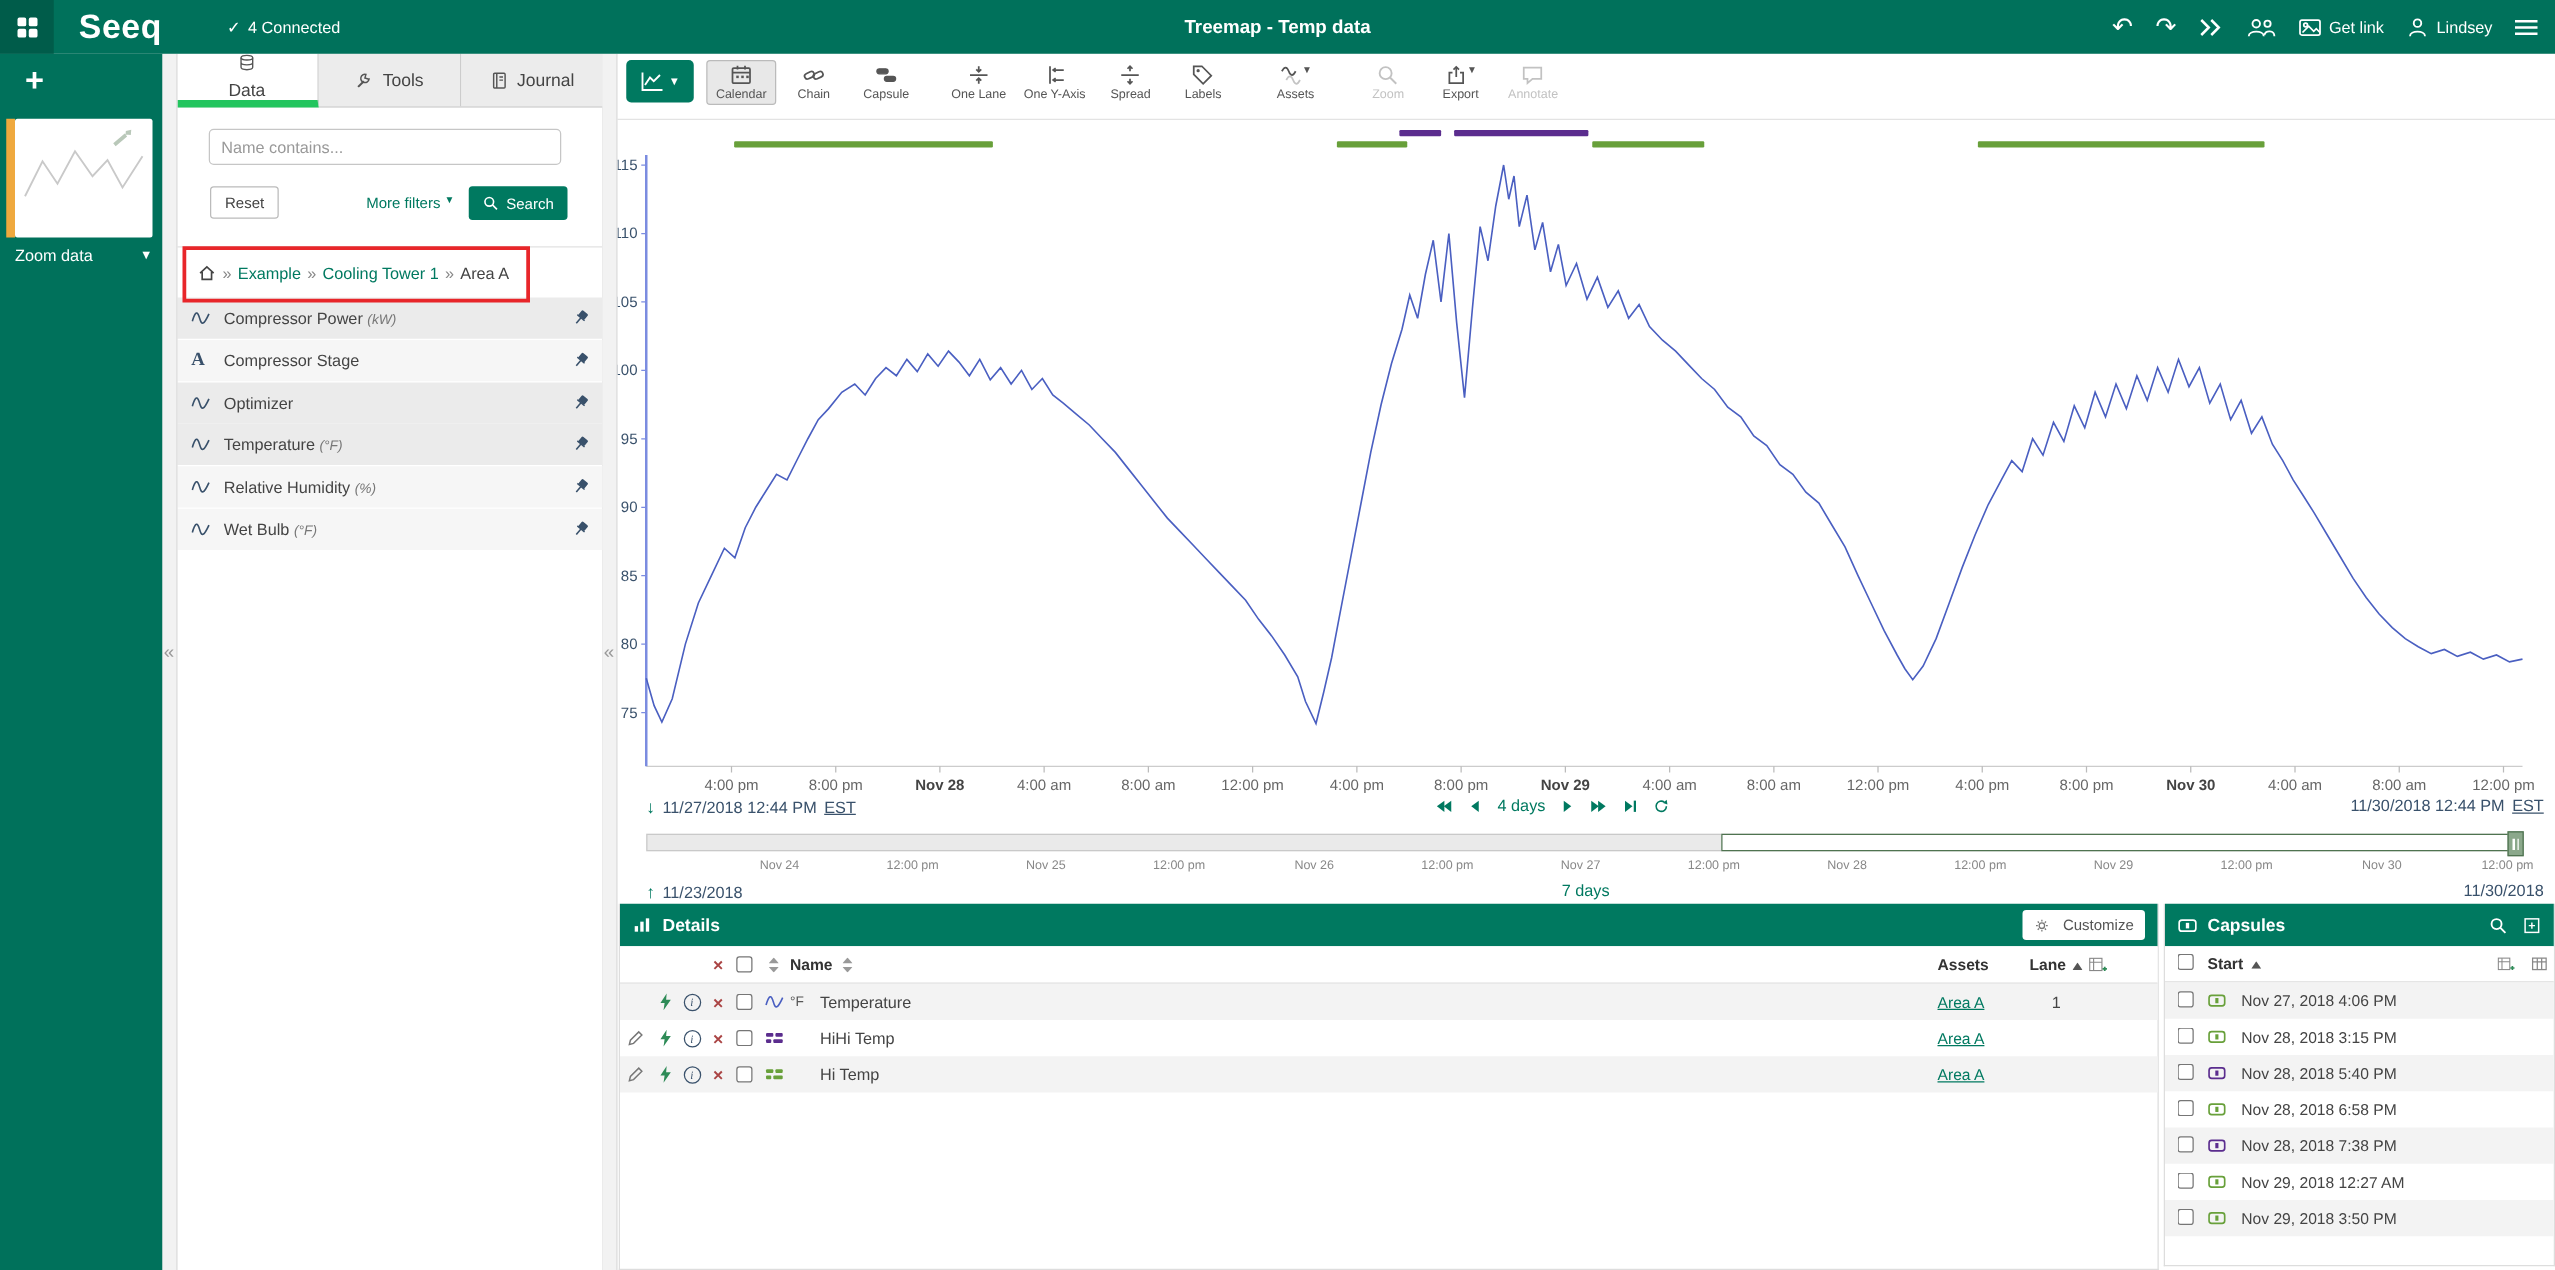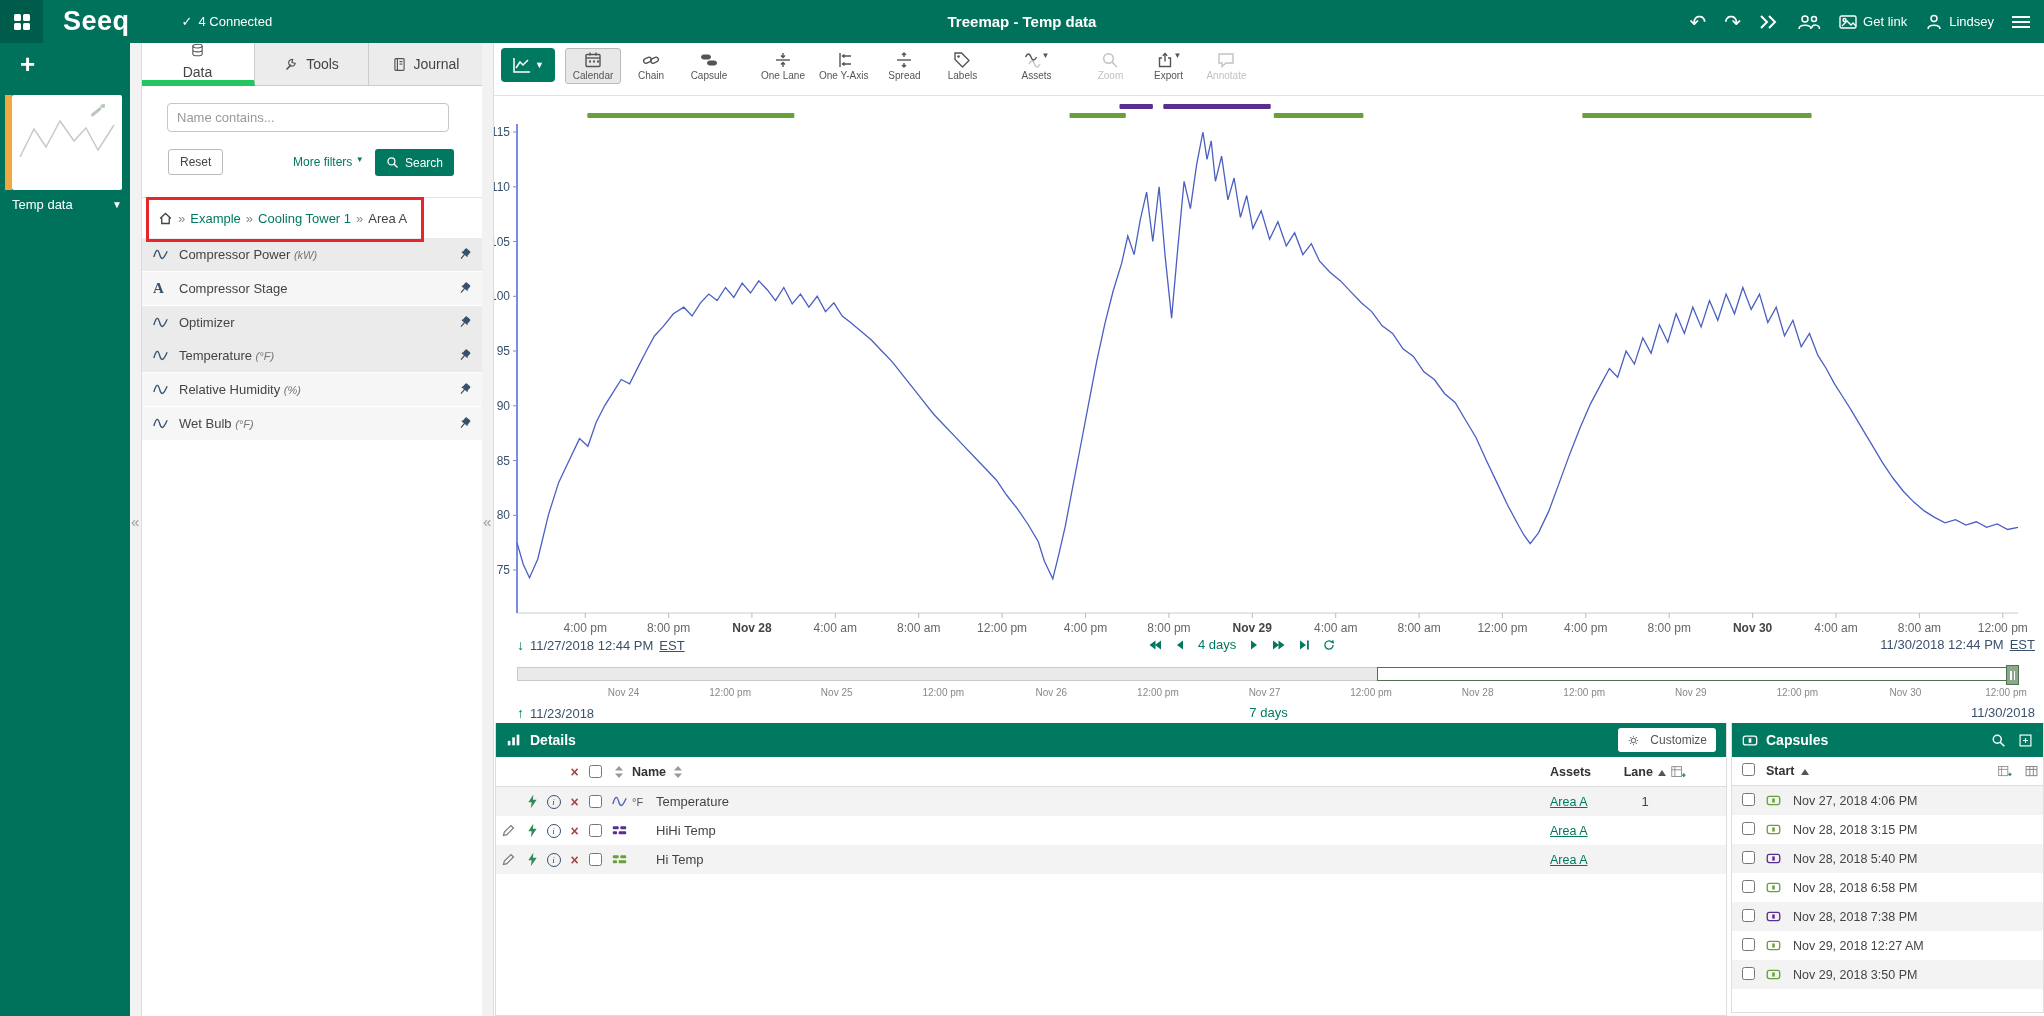--- a/index.html
+++ b/index.html
@@ -173,21 +173,21 @@
   <nav class="leftbar">
     <div class="plusbtn">+</div>
     <div class="ws-ind"></div>
     <div class="ws-card">
       <svg width="110" height="95" viewBox="0 0 110 95">
         <polyline points="8,62 22,34 34,52 48,26 62,46 74,33 86,55 102,30" fill="none" stroke="#c9c9c9" stroke-width="1.5"></polyline>
         <path d="M78 14 l12 0 0 3 -12 0 z M92 13 l4 2 -3 3 -3-3 z" transform="rotate(-40 86 16)" fill="#b9c8b9"></path>
       </svg>
     </div>
     <div class="ws-label">
-      <span>Temp data</span>
+      <span>Zoom data</span>
       <span style="font-size:10px;">▼</span>
     </div>
   </nav>
 
   <div class="gutter" style="left:130px;width:11px;">
       <span>«</span>
     </div>
   <div class="gutter" style="left:482px;width:11px;">
       <span>«</span>
     </div>

